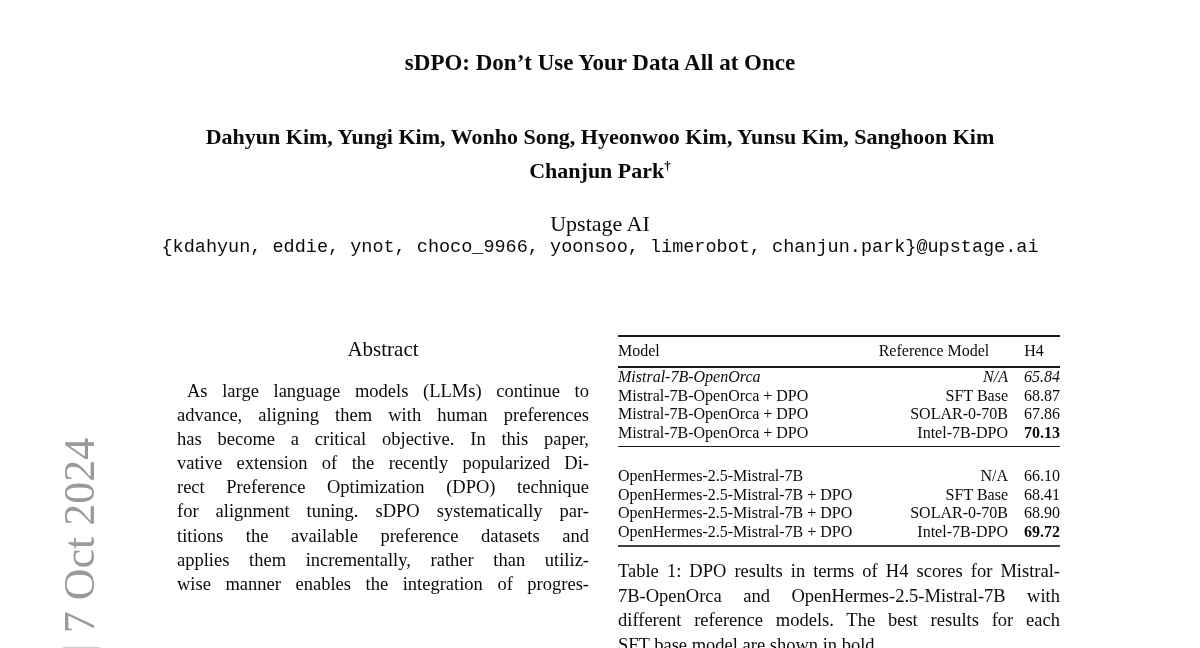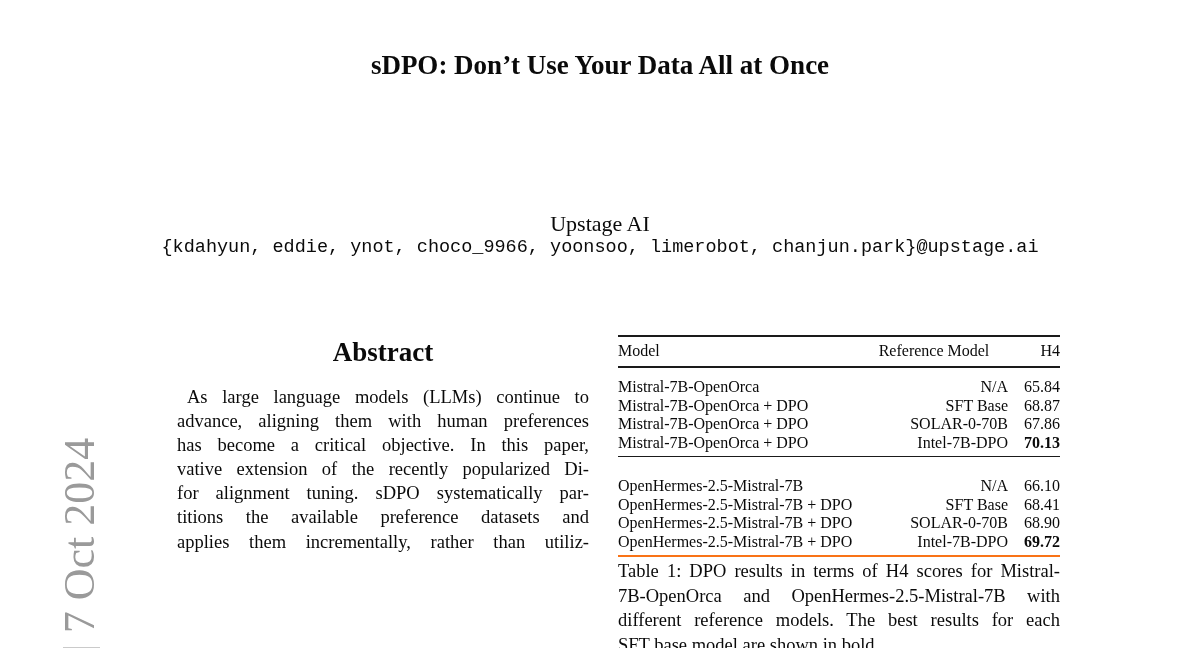--- a/index.html
+++ b/index.html
@@ -11,96 +11,102 @@
   
   .arxiv-stamp{
     position:absolute;left:58px;top:659px;
     transform-origin:0 0;transform:rotate(-90deg);
     font-size:44px;line-height:1;color:#9a9a9a;white-space:nowrap;
     font-family:"Liberation Serif", serif;
   }
   
   .title{
     position:absolute;top:50px;left:0;width:1200px;margin:0;
-    text-align:center;font-size:27px;font-weight:bold;
+    text-align:center;font-size:23px;font-weight:bold;
   }
   .authors{
     position:absolute;top:122px;left:0;width:1200px;
     text-align:center;font-weight:bold;font-size:22px;line-height:29px;
   }
   .authors sup{font-size:13px;}
   .affiliation{
     position:absolute;top:211px;left:0;width:1200px;
     text-align:center;font-size:22px;
   }
   .emails{
     position:absolute;top:237px;left:0;width:1200px;
     text-align:center;font-family:"Liberation Mono", monospace;font-size:18.5px;
   }
   
   .left-col{position:absolute;left:177px;top:337px;width:412px;}
   .abs-heading{
-    margin:0 0 17px 0;text-align:center;font-size:27px;font-weight:bold;
+    margin:0 0 17px 0;text-align:center;font-size:21px;font-weight:normal;
   }
   .jline{
     font-size:18.5px;line-height:24.1px;
     text-align:justify;text-align-last:justify;white-space:nowrap;
   }
   .jline.indent{text-indent:10px;}
   
   .right-col{position:absolute;left:618px;top:335px;width:442px;}
   table.results{
     width:100%;border-collapse:collapse;font-size:16px;
-    border-top:2px solid #1a1a1a;border-bottom:2px solid #f97316;
+    border-top:2px solid #1a1a1a;border-bottom:2px solid #404040;
   }
   table.results th{
     font-weight:normal;font-size:16px;padding:5px 0 6px 0;
     border-bottom:2px solid #1a1a1a;
   }
   table.results th.c-model{text-align:left;}
   table.results th.c-ref{text-align:center;}
-  table.results th.c-h4{text-align:right;}
+  table.results th.c-h4{text-align:center;}
   table.results td{padding:0;line-height:18.5px;}
   td.c-model{text-align:left;}
   td.c-ref{text-align:right;width:148px;}
   td.c-h4{text-align:right;width:52px;}
   tbody.group1 td{border-bottom:0;}
-  tbody.group1 tr:first-child td{padding-top:10px;}
+  tbody.group1 tr:first-child td{padding-top:0;font-style:italic;}
   tbody.group1 tr:last-child td{padding-bottom:4px;border-bottom:1px solid #1a1a1a;}
   tbody.group2 tr:first-child td{padding-top:20px;}
   tbody.group2 tr:last-child td{padding-bottom:4px;}
   .bold-val{font-weight:bold;}
   .caption{position:absolute;left:0;top:224px;width:442px;}
   .caption .jline{font-size:18.5px;line-height:24.6px;}
   .caption .jline.lastline{text-align-last:left;}
 </style>
 </head>
 <body>
 
 <div class="page">
 
   <div class="arxiv-stamp">] 7 Oct 2024</div>
 
   <h1 class="title">sDPO: Don’t Use Your Data All at Once</h1>
 
+  <div class="authors">
+    <div>Dahyun Kim, Yungi Kim, Wonho Song, Hyeonwoo Kim, Yunsu Kim, Sanghoon Kim</div>
+    <div><span>Chanjun Park</span><sup>†</sup></div>
+  </div>
 
   <div class="affiliation">Upstage AI</div>
 
   <div class="emails">{kdahyun, eddie, ynot, choco_9966, yoonsoo, limerobot, chanjun.park}@upstage.ai</div>
 
   <section class="left-col">
     <h2 class="abs-heading">Abstract</h2>
     <div>
       <div class="jline indent">As large language models (LLMs) continue to</div>
       <div class="jline">advance, aligning them with human preferences</div>
       <div class="jline">has become a critical objective. In this paper,</div>
       <div class="jline">vative extension of the recently popularized Di-</div>
+      <div class="jline">rect Preference Optimization (DPO) technique</div>
       <div class="jline">for alignment tuning. sDPO systematically par-</div>
       <div class="jline">titions the available preference datasets and</div>
       <div class="jline">applies them incrementally, rather than utiliz-</div>
+      <div class="jline">wise manner enables the integration of progres-</div>
     </div>
   </section>
 
   <section class="right-col">
     <table class="results">
       <thead>
         <tr>
           <th class="c-model">Model</th>
           <th class="c-ref">Reference Model</th>
           <th class="c-h4">H4</th>

